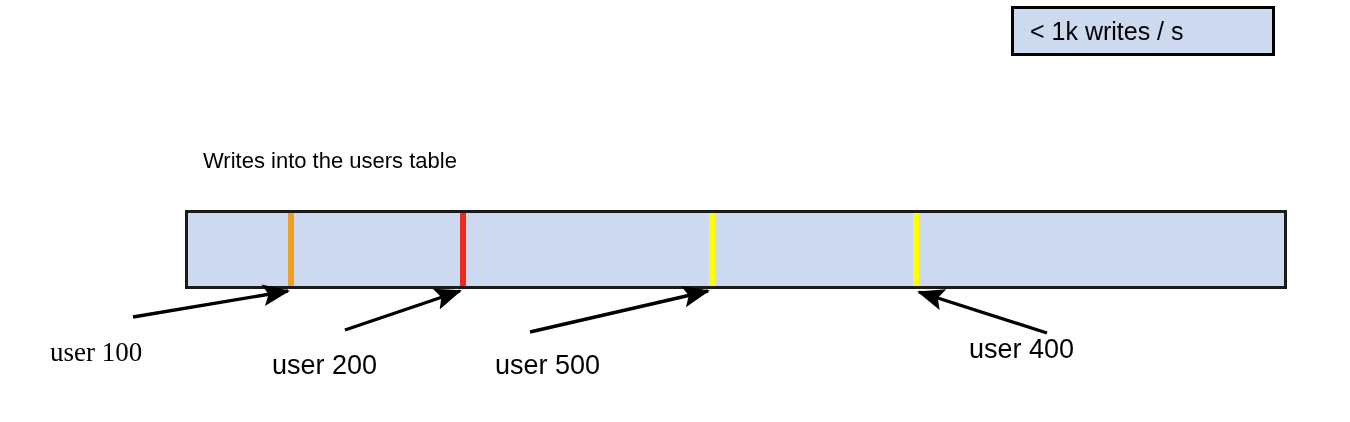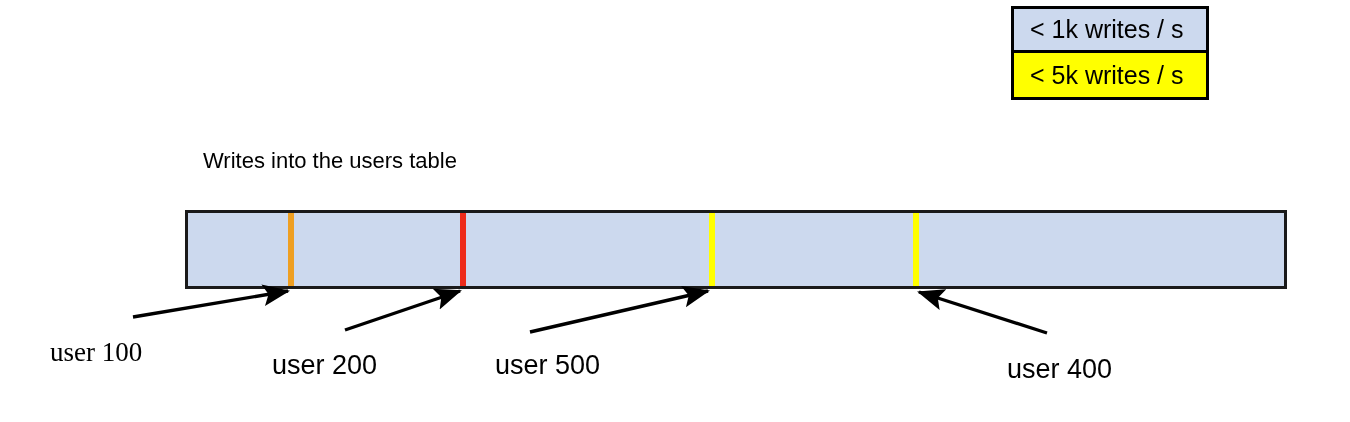--- a/index.html
+++ b/index.html
@@ -14,21 +14,21 @@
     overflow: hidden;
     font-family: "Liberation Sans", sans-serif;
     color: #000000;
   }
 
   
   #legend {
     position: absolute;
     left: 1011px;
     top: 6px;
-    width: 198px;
+    width: 264px;
     border: 3px solid #000000;
     box-sizing: border-box;
     text-align: center;
   }
   .legend-row {
     height: 44px;
     box-sizing: border-box;
     display: flex;
     align-items: center;
     padding-left: 16px;
@@ -85,23 +85,20 @@
     white-space: nowrap;
   }
 </style>
 </head>
 <body>
 
 <div id="legend">
   <div class="legend-row" style="background:#ccd9ee;">
     <span>&lt; 1k writes / s</span>
   </div>
-  <div class="legend-row" style="background:#ffff00;">
-    <span>&lt; 5k writes / s</span>
-  </div>
 </div>
 
 <div id="chart-title">Writes into the users table</div>
 
 <div id="bar">
   <div class="bar-marker" style="left:100px;  background:#ee9f22;"></div>
   <div class="bar-marker" style="left:272px;  background:#ee2b1a;"></div>
   <div class="bar-marker" style="left:521px;  background:#ffff00;"></div>
   <div class="bar-marker" style="left:725px;  background:#ffff00;"></div>
 </div>
@@ -114,13 +111,13 @@
   </defs>
   <line x1="133" y1="317" x2="288" y2="291" stroke="#000000" stroke-width="3.4" marker-end="url(#ah)"></line>
   <line x1="345" y1="330" x2="460" y2="291" stroke="#000000" stroke-width="3.4" marker-end="url(#ah)"></line>
   <line x1="530" y1="332" x2="708" y2="291" stroke="#000000" stroke-width="3.4" marker-end="url(#ah)"></line>
   <line x1="1047" y1="333" x2="919" y2="292" stroke="#000000" stroke-width="3.4" marker-end="url(#ah)"></line>
 </svg>
 
 <div class="callout-label" style="left:50px;  top:339px;font-family:Liberation Serif, serif;">user 100</div>
 <div class="callout-label" style="left:272px; top:352px;">user 200</div>
 <div class="callout-label" style="left:495px; top:352px;">user 500</div>
-<div class="callout-label" style="left:969px; top:356px;margin-left:38px;">user 400</div>
+<div class="callout-label" style="left:969px; top:336px;">user 400</div>
 
 </body></html>

